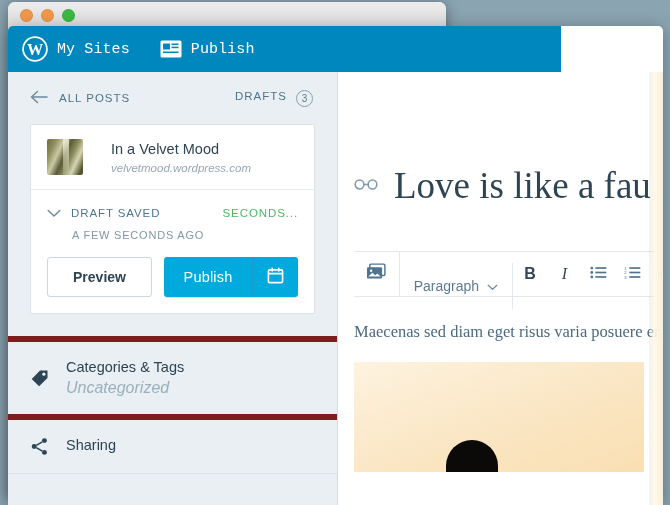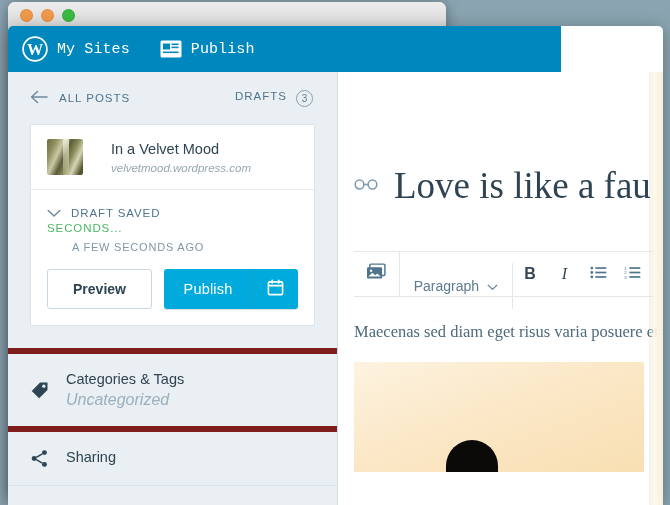--- a/index.html
+++ b/index.html
@@ -167,21 +167,21 @@
   }
   #site-url {
     font-size: 11.5px;
     color: #96a7b3;
     font-style: italic;
     margin-top: 3px;
   }
 
   #draft-block { padding: 14px 16px 0; }
   #draft-row {
-    display: flex; justify-content: space-between; flex-direction: column;
+    display: flex; align-items: center; justify-content: space-between;
   }
   #draft-left { display: flex; align-items: center; }
   #draft-chevron { margin-right: 10px; }
   #draft-saved {
     font-size: 11.5px; letter-spacing: .9px;
     color: #4f748e;
   }
   #saving-status {
     font-size: 11.5px; letter-spacing: .9px;
     color: #4ab866;

